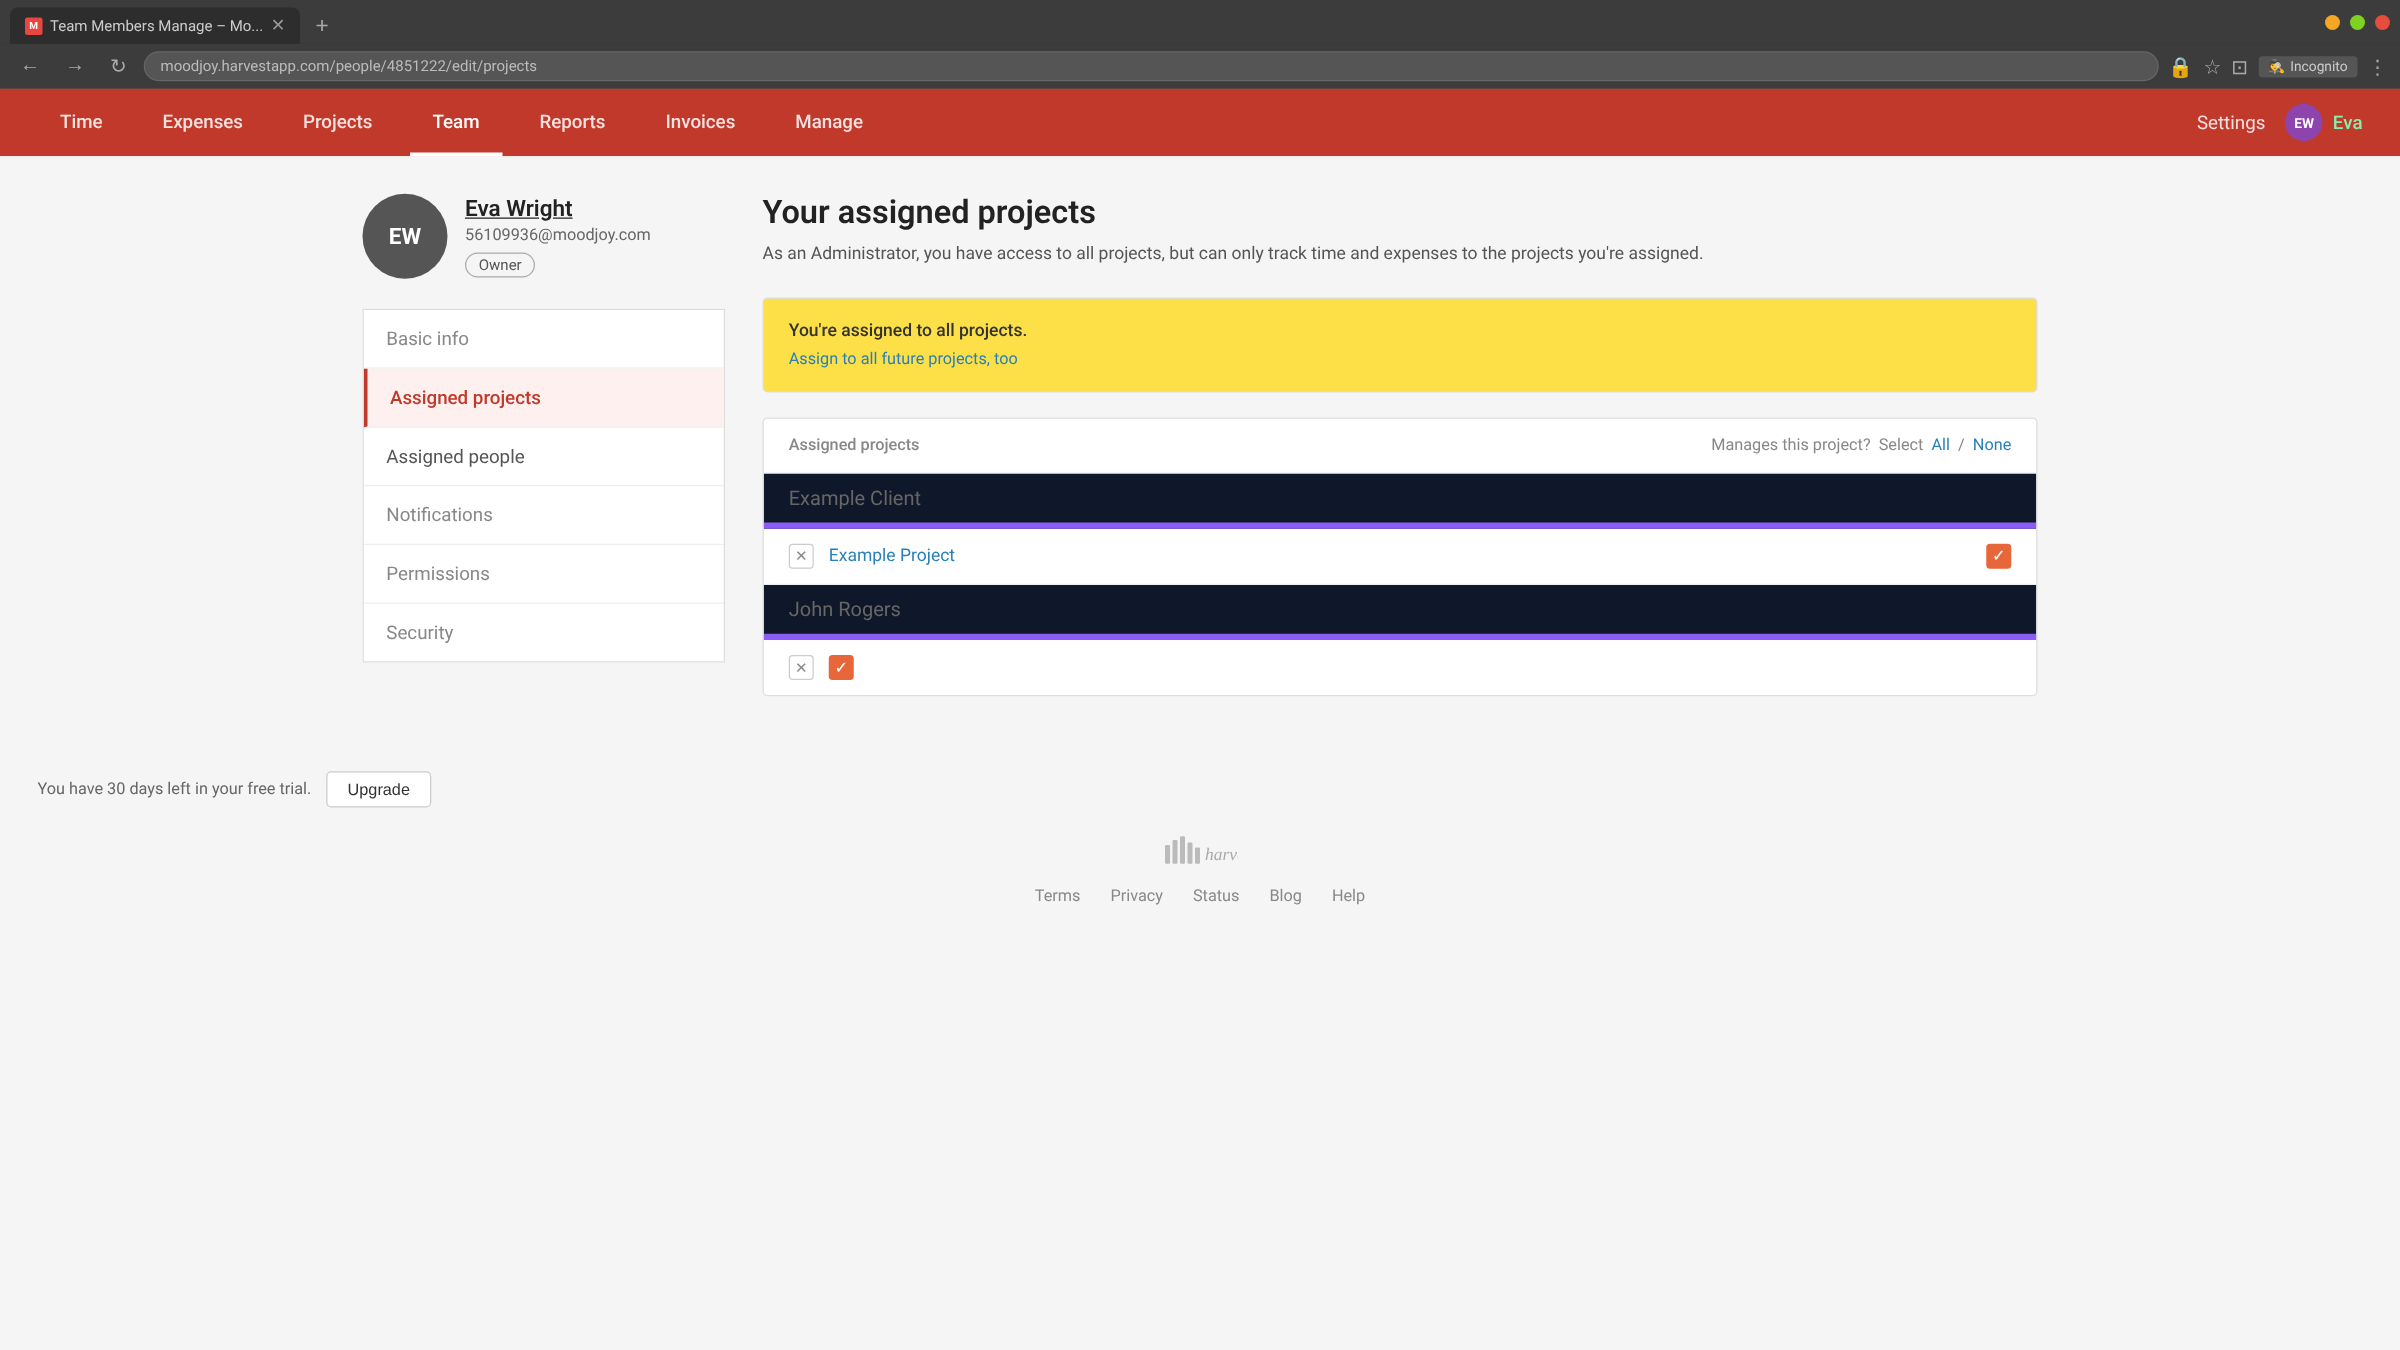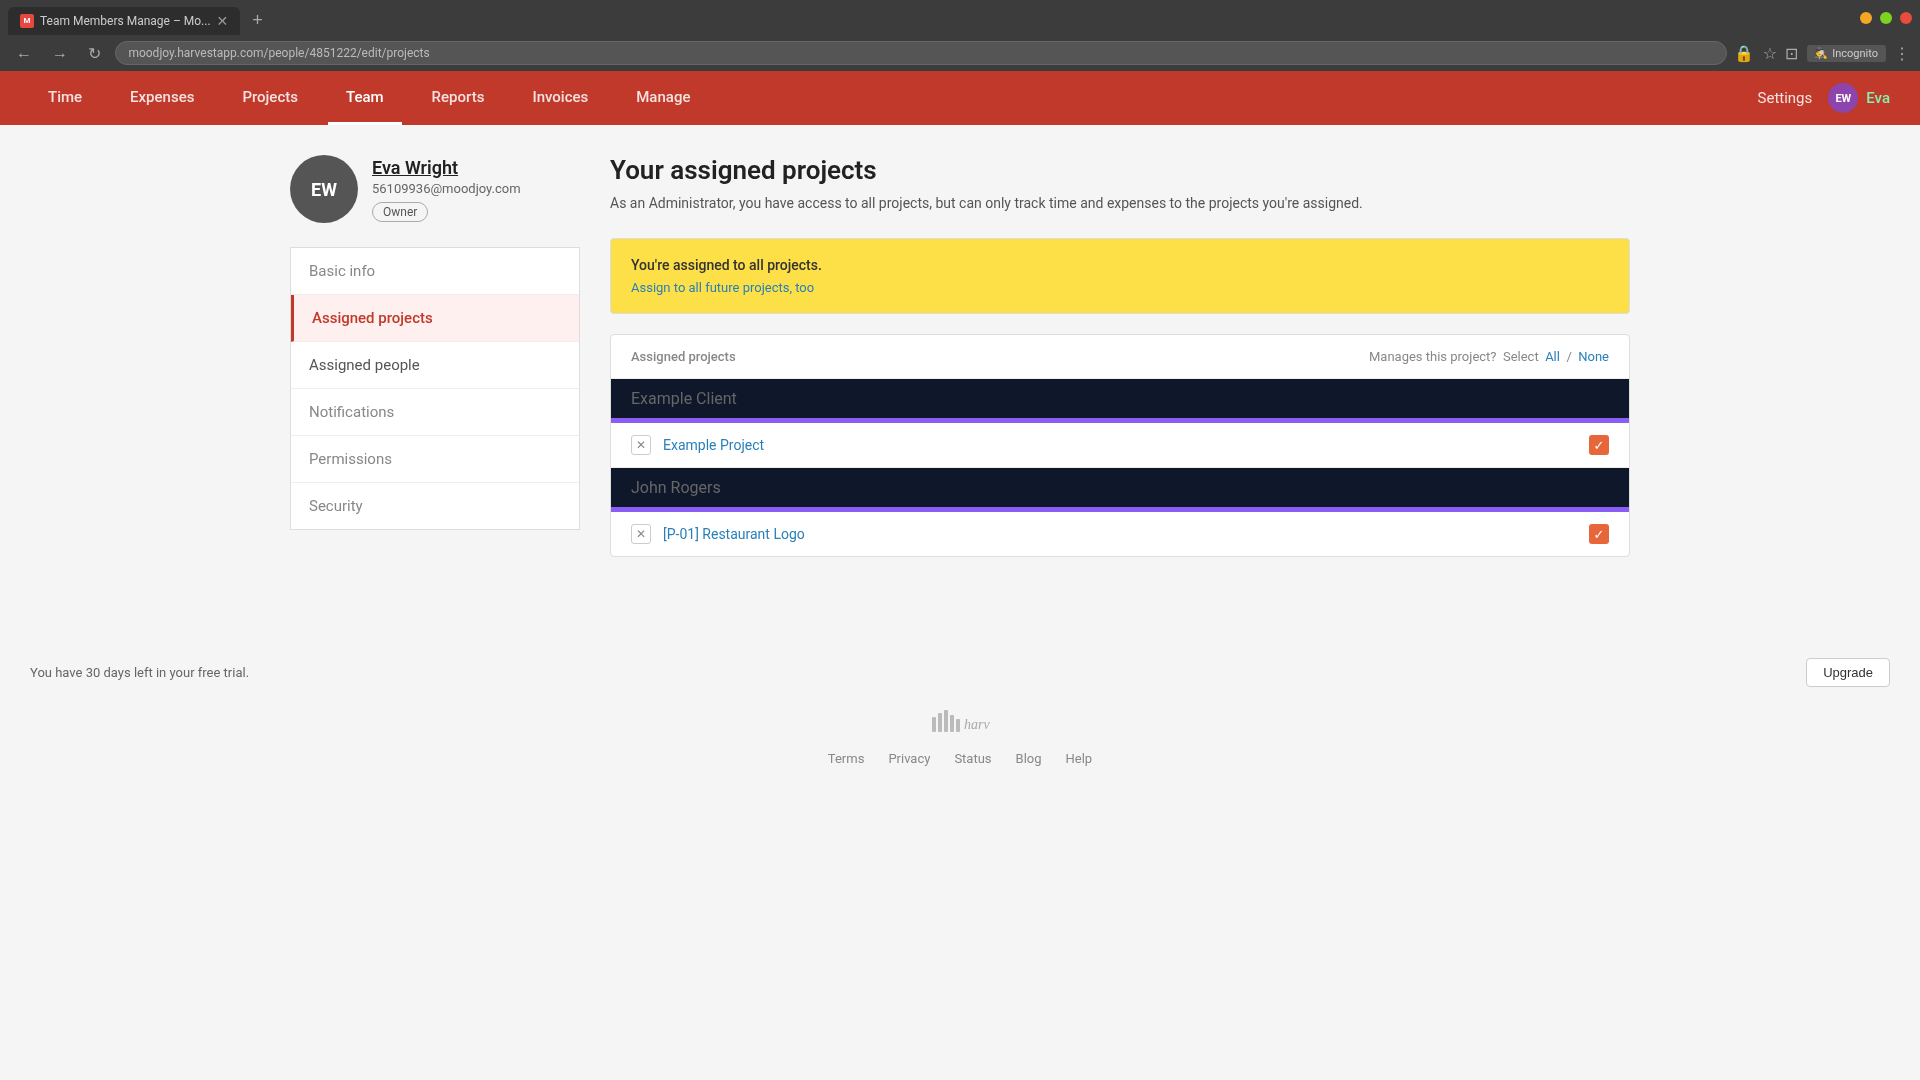--- a/index.html
+++ b/index.html
@@ -71,21 +71,21 @@
 
     .client-row { padding: 10px 20px; background: #0f172a; font-size: 16px; color: #666; border-bottom: 5px solid #8b5cf6; }
     .project-row { display: flex; align-items: center; padding: 12px 20px; border-bottom: 1px solid #eee; gap: 12px; }
     .project-row:last-child { border-bottom: none; }
     .remove-btn { width: 20px; height: 20px; background: none; border: 1px solid #ccc; border-radius: 3px; cursor: pointer; display: flex; align-items: center; justify-content: center; color: #888; font-size: 12px; flex-shrink: 0; }
     .project-link { color: #2980b9; text-decoration: none; flex: 1; font-size: 14px; }
     .checkbox-orange { width: 20px; height: 20px; background: #e8673a; border: none; border-radius: 3px; display: flex; align-items: center; justify-content: center; color: white; font-size: 13px; cursor: pointer; flex-shrink: 0; }
 
     
     .page-footer { background: #f5f5f5; padding: 30px; text-align: center; }
-    .trial-notice { font-size: 13px; color: #666; margin-bottom: 20px; display: flex; align-items: center; justify-content: space-between; gap: 12px; margin-top: 41px; }
+    .trial-notice { font-size: 13px; color: #666; margin-bottom: 20px; display: flex; align-items: center; justify-content: flex-start; gap: 12px; }
     .upgrade-btn { background: white; border: 1px solid #ccc; border-radius: 4px; padding: 6px 16px; font-size: 13px; color: #333; cursor: pointer; }
     .harvest-logo { color: #aaa; font-size: 22px; margin-bottom: 14px; display: flex; align-items: center; justify-content: center; gap: 6px; }
     .footer-links { display: flex; justify-content: center; gap: 24px; }
     .footer-link { color: #888; font-size: 13px; text-decoration: none; }
   </style>
 </head>
 <body>
 
 <div class="browser-chrome">
   <div class="browser-tab-bar">
@@ -188,21 +188,20 @@
         <div class="client-row">Example Client</div>
         <div class="project-row">
           <button class="remove-btn">✕</button>
           <a href="#" class="project-link">Example Project</a>
           <div class="checkbox-orange">✓</div>
         </div>
 
         <div class="client-row">John Rogers</div>
         <div class="project-row">
           <button class="remove-btn">✕</button>
-          <a href="#" class="project-link">[P-01] Restaurant Logo</a>
           <div class="checkbox-orange">✓</div>
         </div>
       </div>
     </div>
   </div>
 
   <div class="page-footer">
     <div class="trial-notice">
       <span>You have 30 days left in your free trial.</span>
       <button class="upgrade-btn">Upgrade</button>

